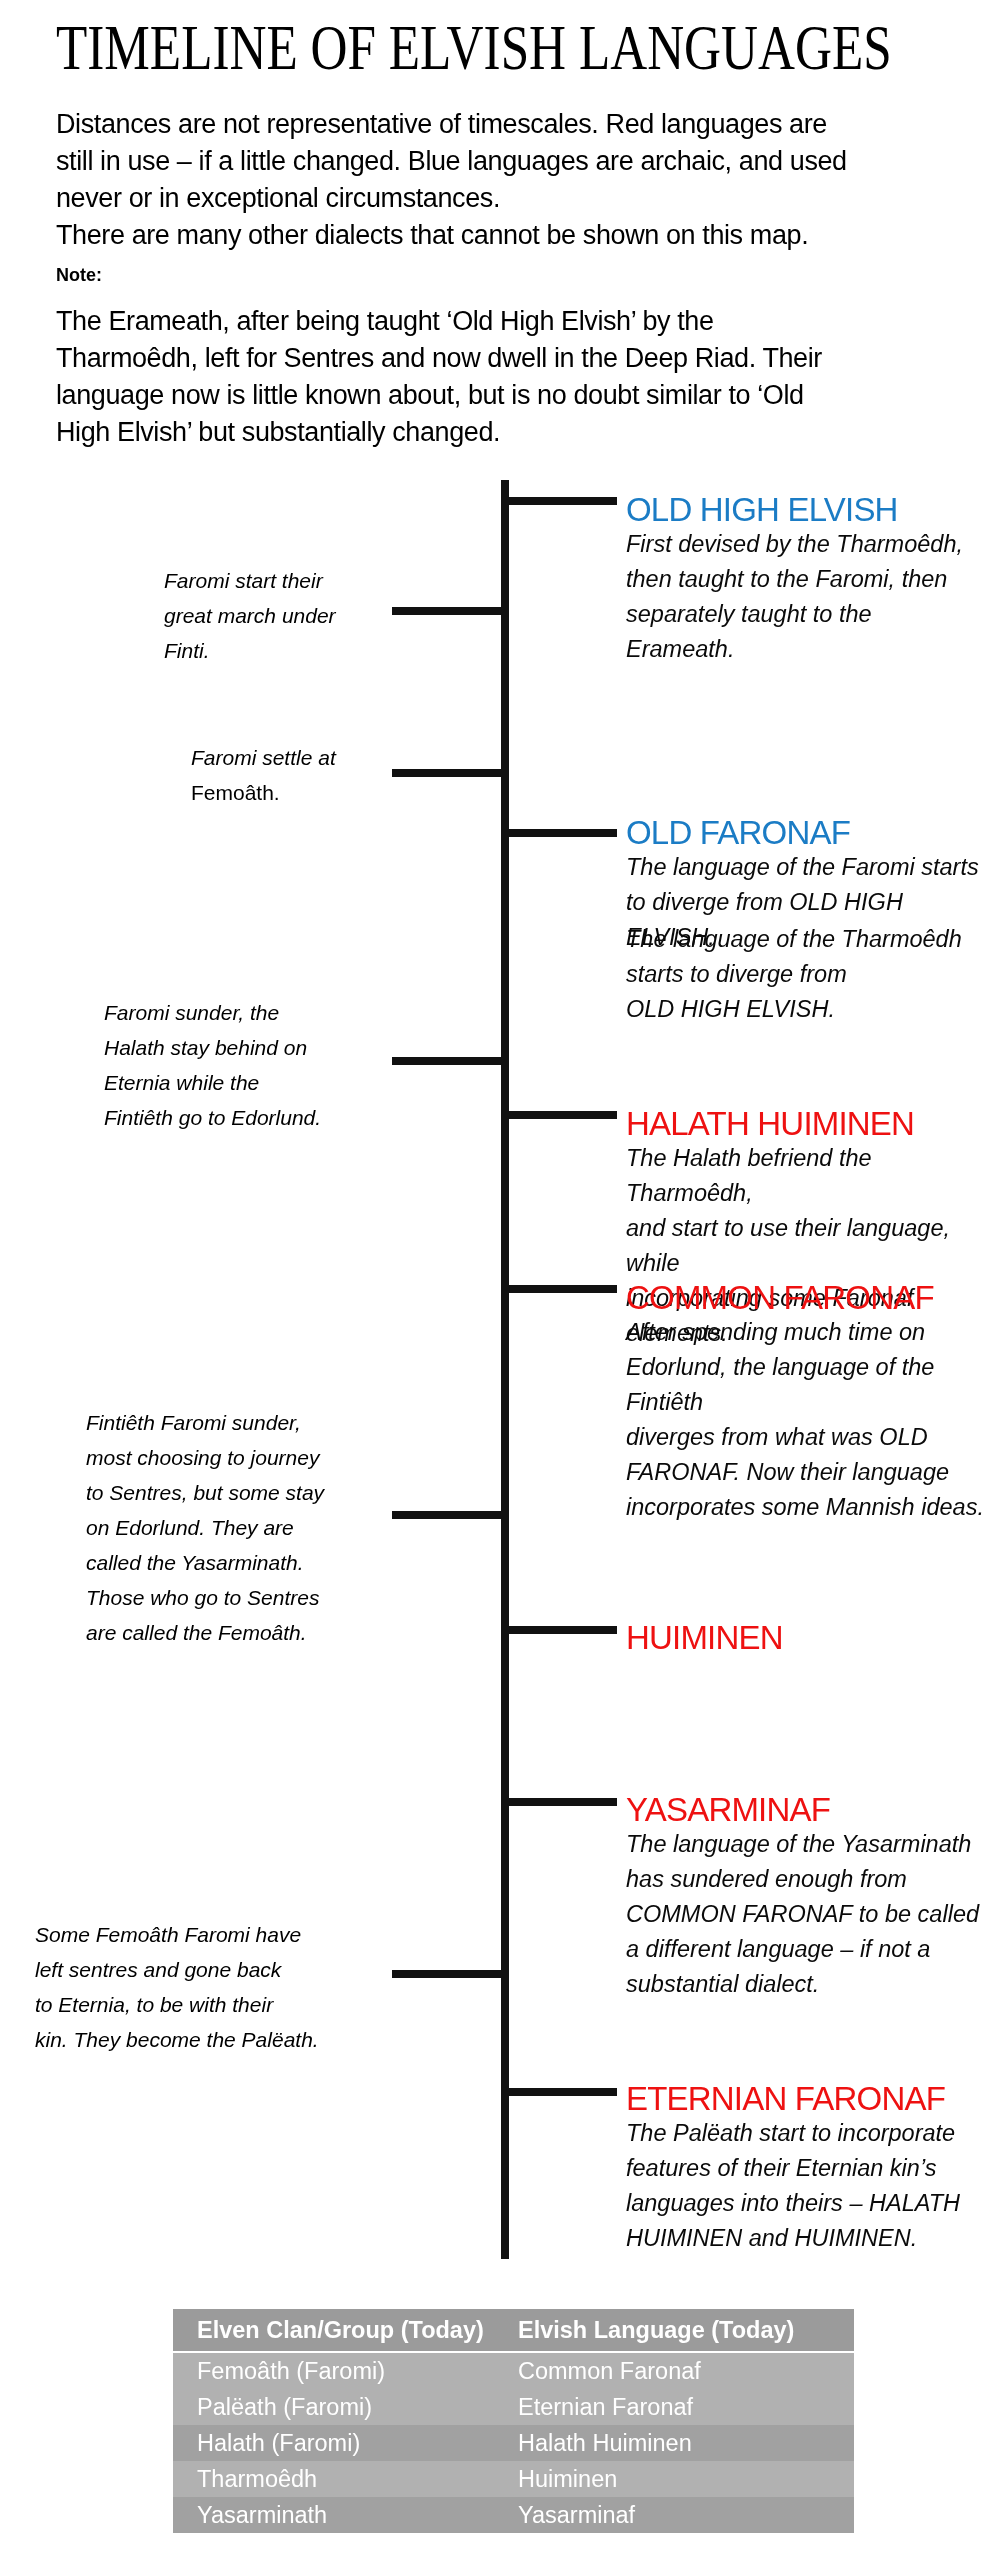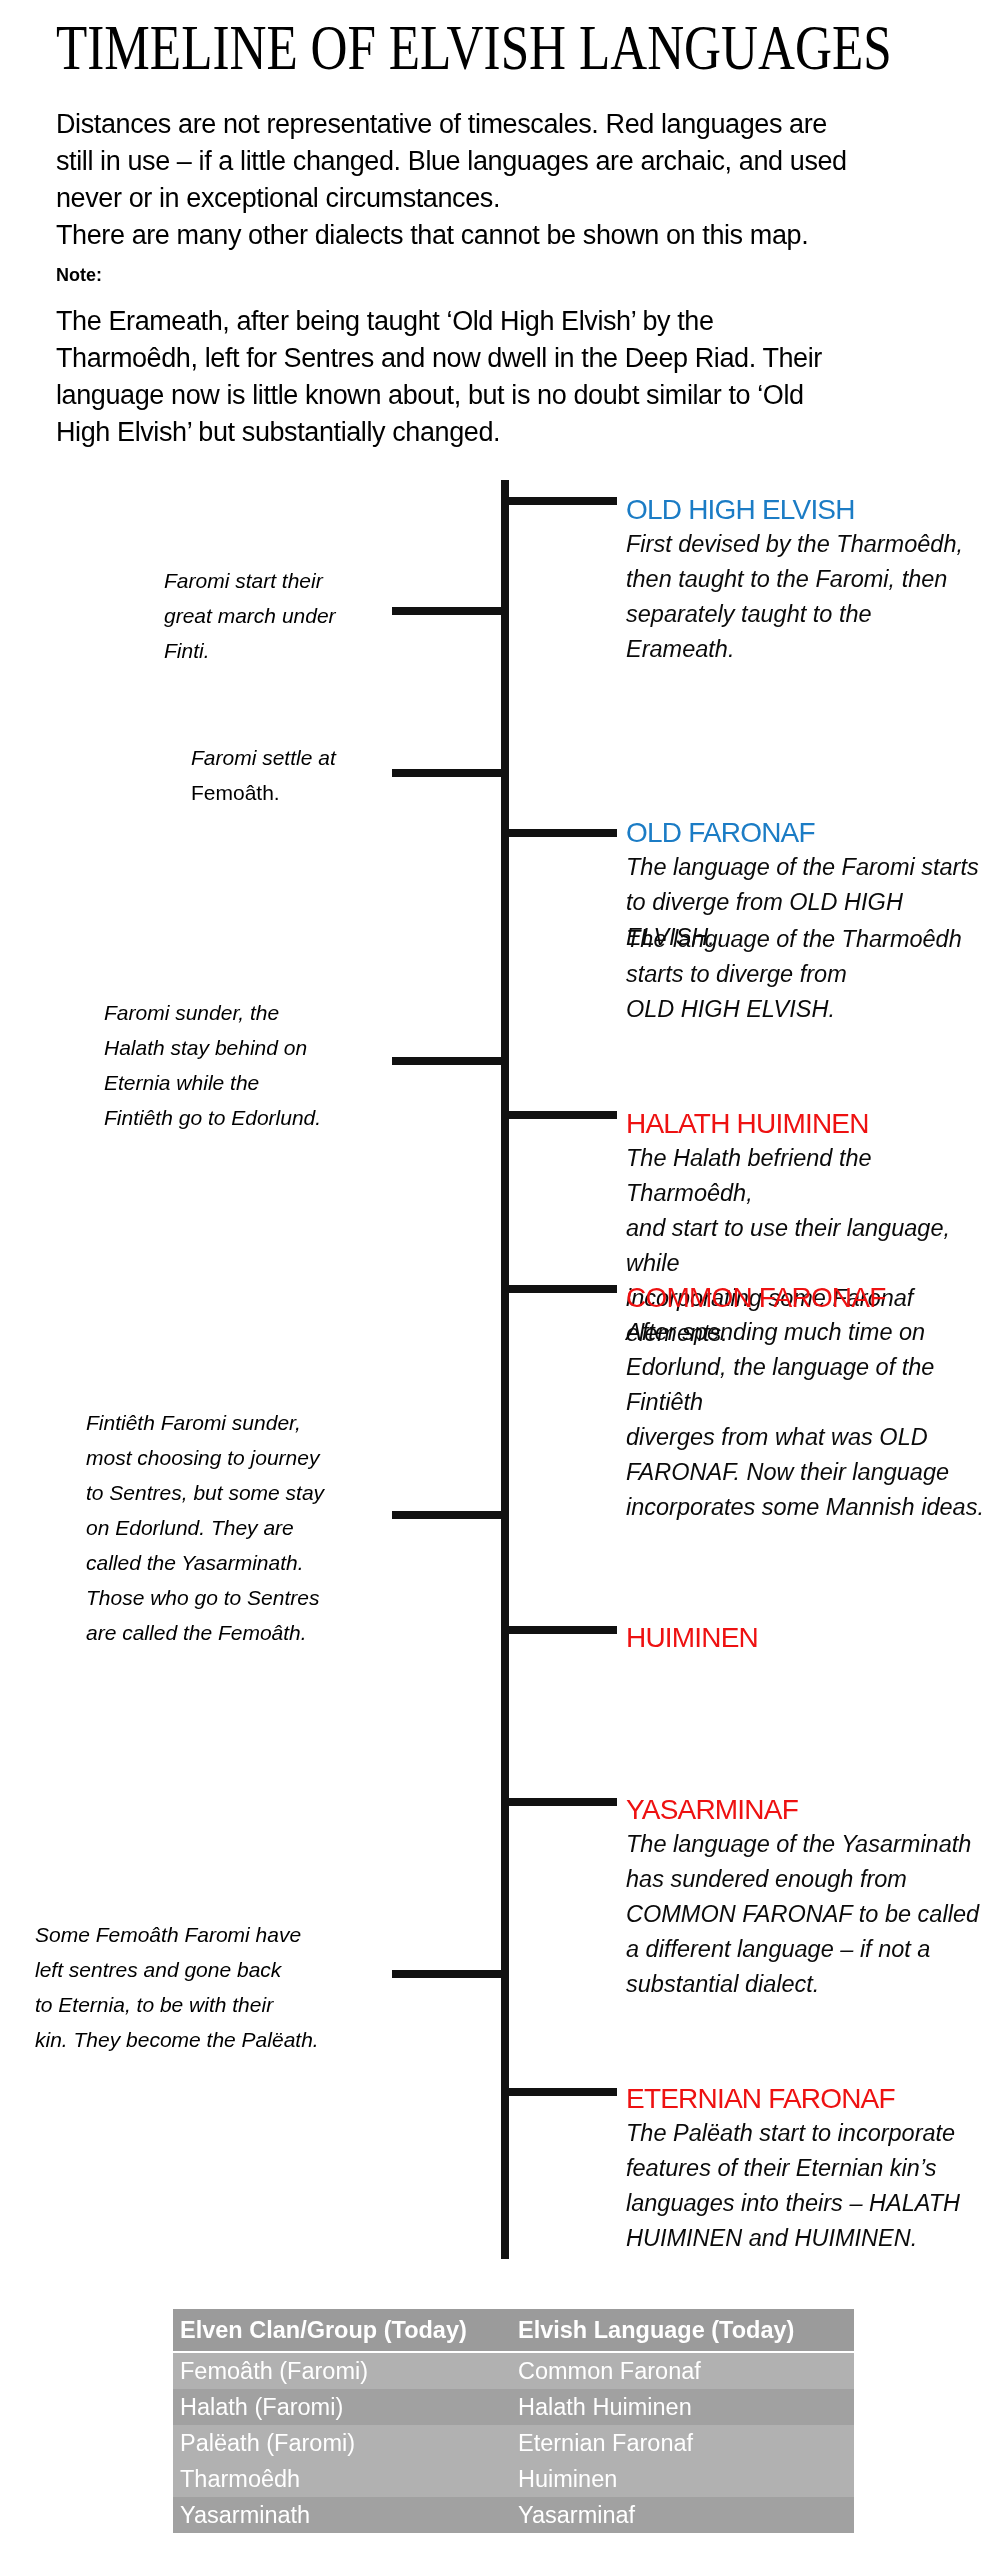--- a/index.html
+++ b/index.html
@@ -14,30 +14,30 @@
     font-family:"Liberation Serif",serif;
     font-size:64px;font-weight:normal;
     transform:scaleX(0.8);transform-origin:0 0;
     white-space:nowrap;
   }
   .body-text{font-size:27px;line-height:37px;letter-spacing:-0.4px;}
   .note-label{font-size:18px;font-weight:bold;}
   .trunk,.tick{background:var(--line-black,#111111);}
   .annotation{font-style:italic;font-size:21px;line-height:35px;}
   .annotation .upright{font-style:normal;display:block;}
-  .lang-name{font-size:28px;line-height:35px;letter-spacing:-0.8px;white-space:nowrap;}
+  .lang-name{font-size:33px;line-height:35px;letter-spacing:-0.8px;white-space:nowrap;}
   .lang-name.archaic{color:var(--archaic-blue,#1B7CC5);}
   .lang-name.in-use{color:var(--in-use-red,#EE1111);}
   .lang-desc{font-style:italic;font-size:23.5px;line-height:35px;color:#0a0a0a;}
   .tbl{position:absolute;left:173px;top:2309px;width:681px;font-size:23.5px;color:var(--table-text,#ffffff);}
   .tbl .hrow{display:flex;height:42px;line-height:42px;background:var(--table-header-bg,#9B9B9B);font-weight:bold;border-bottom:2.3px solid #ffffff;}
   .tbl .row{display:flex;height:36px;line-height:36px;}
   .tbl .row.light{background:var(--table-row-light,#B1B1B1);}
   .tbl .row.dark{background:var(--table-row-dark,#A1A1A1);}
-  .c1{width:345px;padding-left:7px;box-sizing:border-box;overflow:hidden;}
+  .c1{width:345px;padding-left:24px;box-sizing:border-box;overflow:hidden;}
   .c2{flex:1;overflow:hidden;}
 </style>
 </head>
 <body>
 
 <div id="title" class="abs" style="left:56px;top:10.6px;">TIMELINE OF ELVISH LANGUAGES</div>
 
 <div class="abs body-text pre" style="left:56px;top:106px;width:962px;">Distances are not representative of timescales. Red languages are
 still in use – if a little changed. Blue languages are archaic, and used
 never or in exceptional circumstances.
@@ -152,27 +152,27 @@
 
 <div class="tbl">
   <div class="hrow">
     <div class="c1">Elven Clan/Group (Today)</div>
     <div class="c2">Elvish Language (Today)</div>
   </div>
   <div class="row light">
     <div class="c1">Femoâth (Faromi)</div>
     <div class="c2">Common Faronaf</div>
   </div>
+  <div class="row light">
+    <div class="c1">Palëath (Faromi)</div>
+    <div class="c2">Eternian Faronaf</div>
+  </div>
   <div class="row dark">
     <div class="c1">Halath (Faromi)</div>
     <div class="c2">Halath Huiminen</div>
-  </div>
-  <div class="row light">
-    <div class="c1">Palëath (Faromi)</div>
-    <div class="c2">Eternian Faronaf</div>
   </div>
   <div class="row light">
     <div class="c1">Tharmoêdh</div>
     <div class="c2">Huiminen</div>
   </div>
   <div class="row dark">
     <div class="c1">Yasarminath</div>
     <div class="c2">Yasarminaf</div>
   </div>
 </div>

